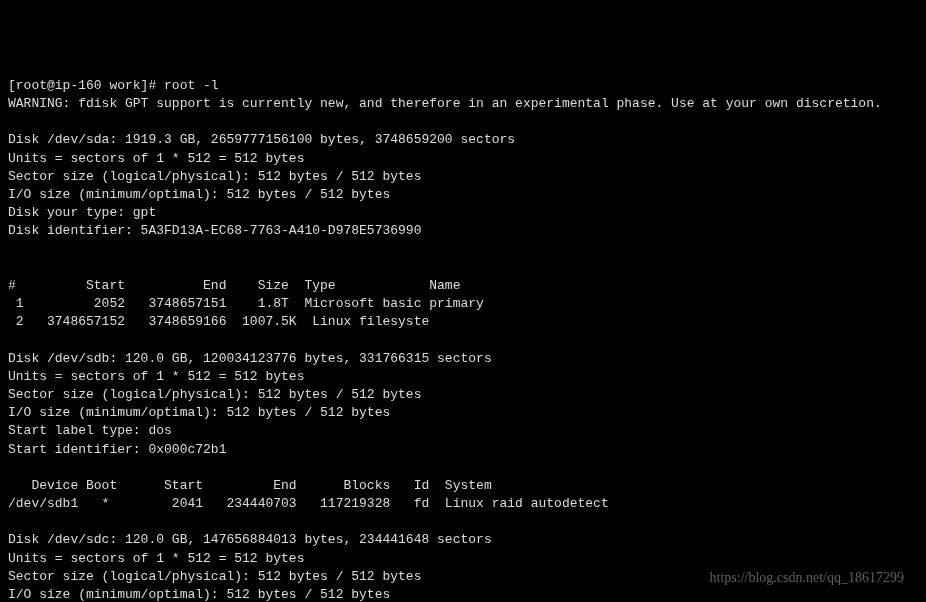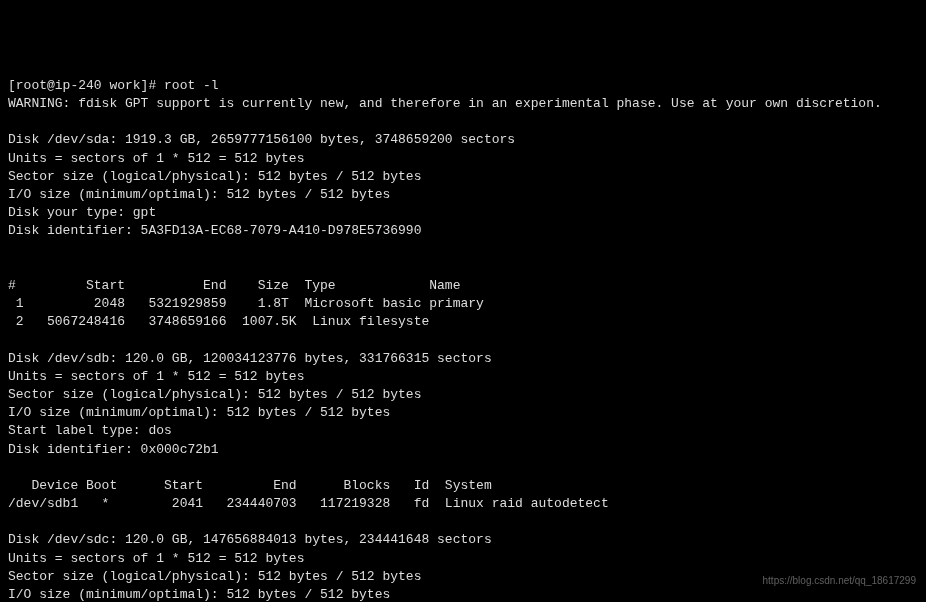--- a/index.html
+++ b/index.html
@@ -19,53 +19,53 @@
       height: 602px;
       overflow: hidden;
       position: relative;
     }
     .terminal {
       white-space: pre;
     }
     .watermark {
       position: absolute;
       bottom: 14px;
-      right: 10px;
+      right: 22px;
       color: #888;
-      font-family: Liberation Sans, sans-serif;
-      font-size: 10px;
+      font-family: Liberation Serif, serif;
+      font-size: 14px;
       opacity: 0.7;
     }
   </style>
 </head>
 <body>
 
 
 
-<div class="terminal"><span>[root@ip-240 work]# </span><span>root -l</span>
+<div class="terminal"><span>[root@ip-160 work]# </span><span>root -l</span>
 <span>WARNING: fdisk GPT support is currently new, and therefore in an experimental phase. Use at your own discretion.</span>
 
 <span>Disk /dev/sda: 1919.3 GB, 2659777156100 bytes, 3748659200 sectors</span>
 <span>Units = sectors of 1 * 512 = 512 bytes</span>
 <span>Sector size (logical/physical): 512 bytes / 512 bytes</span>
 <span>I/O size (minimum/optimal): 512 bytes / 512 bytes</span>
 <span>Disk your type: gpt</span>
-<span>Disk identifier: 5A3FD13A-EC68-7079-A410-D978E5736990</span>
+<span>Disk identifier: 5A3FD13A-EC68-7763-A410-D978E5736990</span>
 
 
 <span>#         Start          End    Size  Type            Name</span>
-<span> 1         2048   5321929859    1.8T  Microsoft basic primary</span>
-<span> 2   5067248416   3748659166  1007.5K  Linux filesyste</span>
+<span> 1         2052   3748657151    1.8T  Microsoft basic primary</span>
+<span> 2   3748657152   3748659166  1007.5K  Linux filesyste</span>
 
 <span>Disk /dev/sdb: 120.0 GB, 120034123776 bytes, 331766315 sectors</span>
 <span>Units = sectors of 1 * 512 = 512 bytes</span>
 <span>Sector size (logical/physical): 512 bytes / 512 bytes</span>
 <span>I/O size (minimum/optimal): 512 bytes / 512 bytes</span>
 <span>Start label type: dos</span>
-<span>Disk identifier: 0x000c72b1</span>
+<span>Start identifier: 0x000c72b1</span>
 
 <span>   Device Boot      Start         End      Blocks   Id  System</span>
 <span>/dev/sdb1   *        2041   234440703   117219328   fd  Linux raid autodetect</span>
 
 <span>Disk /dev/sdc: 120.0 GB, 147656884013 bytes, 234441648 sectors</span>
 <span>Units = sectors of 1 * 512 = 512 bytes</span>
 <span>Sector size (logical/physical): 512 bytes / 512 bytes</span>
 <span>I/O size (minimum/optimal): 512 bytes / 512 bytes</span>
 
 

